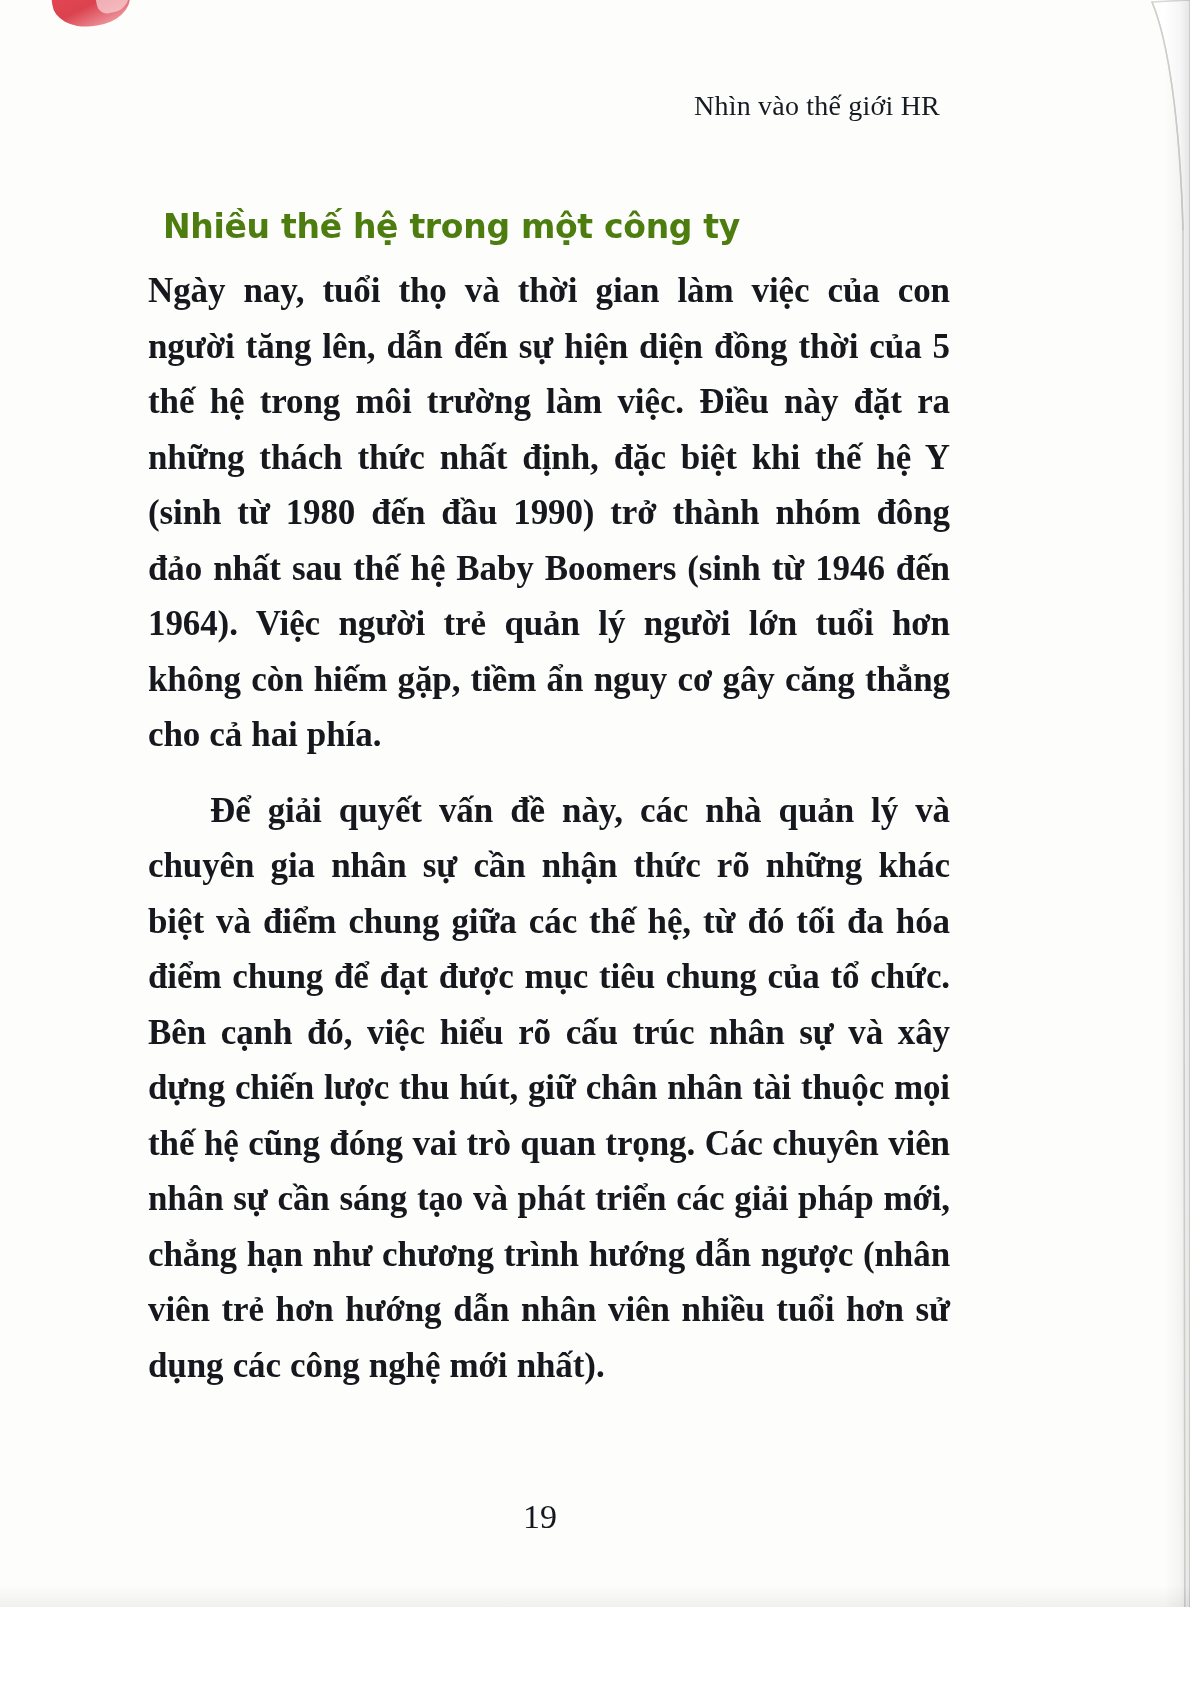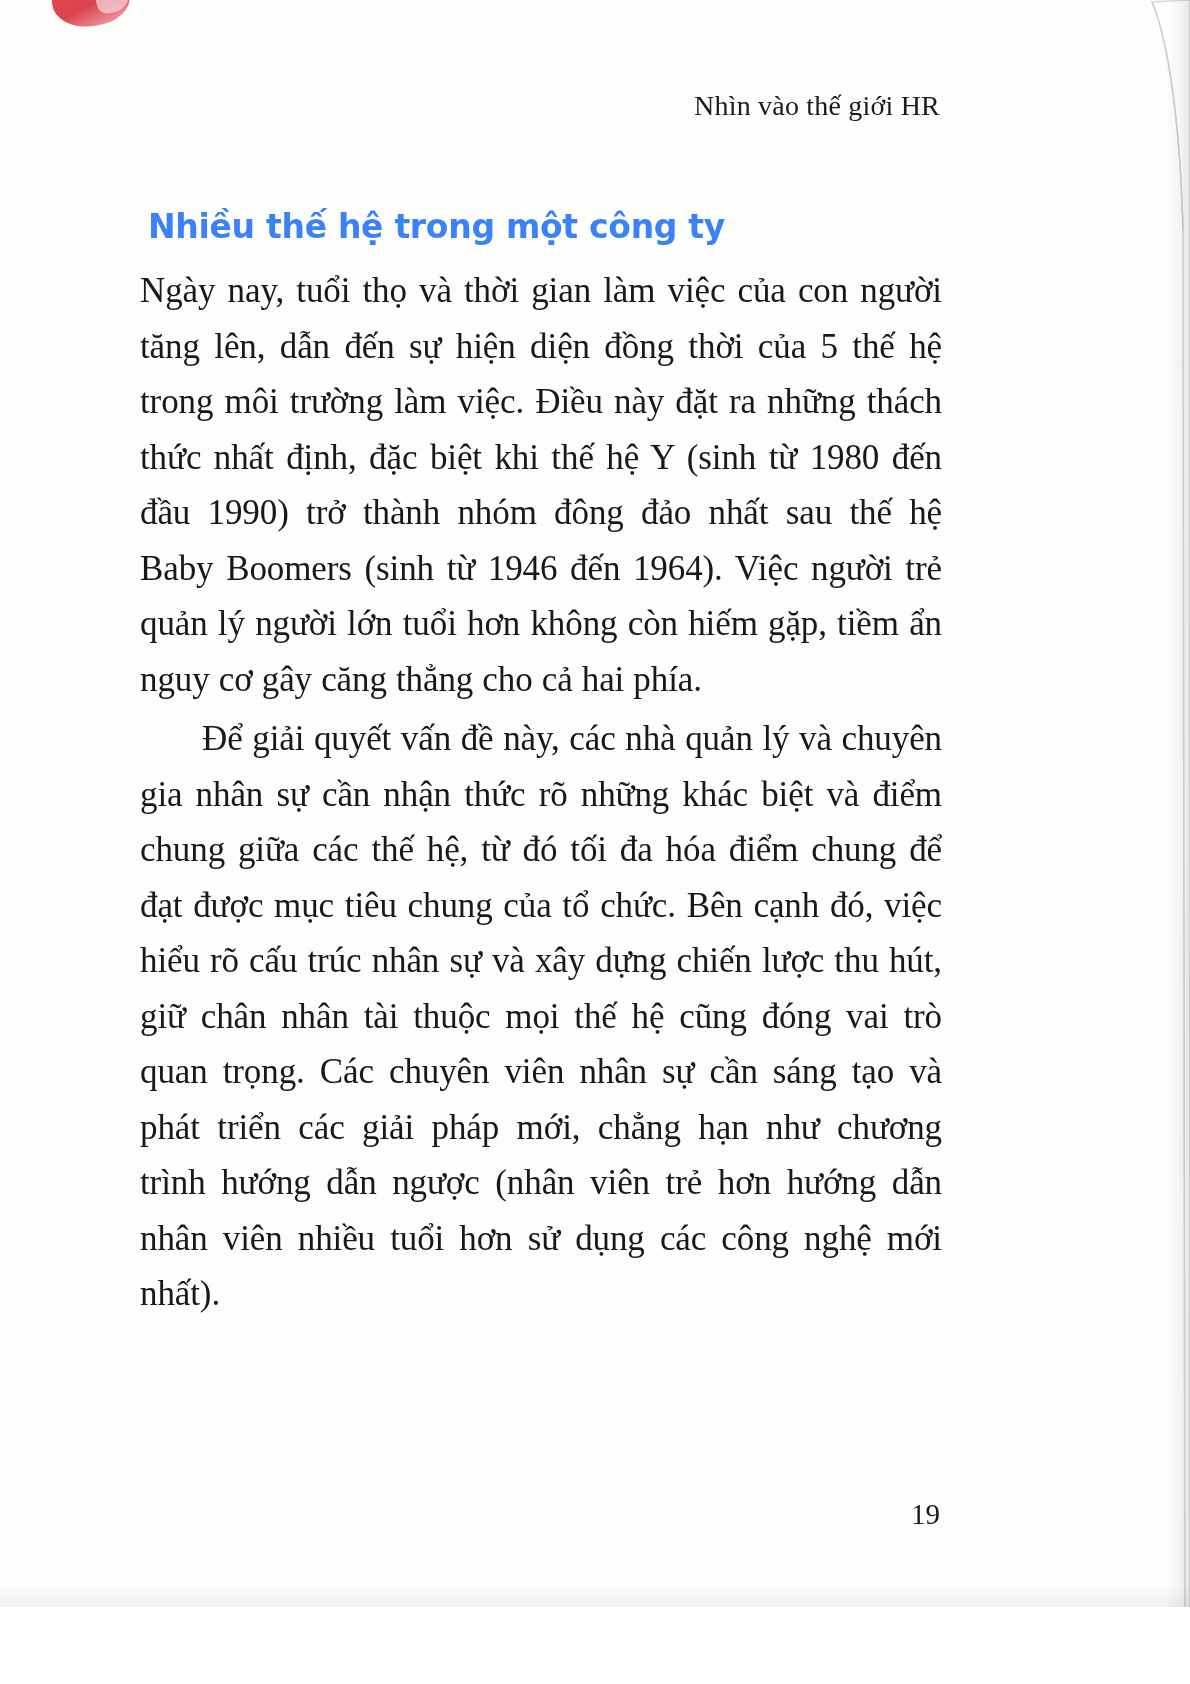--- a/index.html
+++ b/index.html
@@ -76,63 +76,64 @@
     text-align: right;
     font-family: "Liberation Serif", serif;
     font-size: 28px;
     letter-spacing: 0.2px;
     color: #161a22;
     white-space: nowrap;
   }
 
   .chapter-heading {
     position: absolute;
-    left: 148px;
+    left: 163px;
     top: 180px;
     font-family: "DejaVu Sans", sans-serif;
     font-size: 33px;
     font-weight: bold;
     letter-spacing: -0.3px;
-    color: #3b82f6;
+    color: #4d7c0f;
   }
 
   .body-block {
     position: absolute;
-    left: 140px;
+    left: 148px;
     top: 263px;
     width: 802px;
+    font-weight: bold;
   }
 
   p.para {
     margin: 0;
     font-family: "Liberation Serif", serif;
     font-size: 35px;
     line-height: 55.5px;
     color: #16181d;
     text-align: justify;
     text-justify: inter-word;
     letter-spacing: -0.1px;
     word-spacing: 0.5px;
   }
   p.para.indent {
     text-indent: 62px;
-    margin-top: 4px;
+    margin-top: 20px;
   }
   p.para:last-child {
     text-align: justify;
   }
 
   .page-number {
     position: absolute;
     left: 140px;
     top: 1498px;
     width: 800px;
-    text-align: right;
+    text-align: center;
     font-family: "Liberation Serif", serif;
-    font-size: 29px;
+    font-size: 34px;
     color: #15181e;
   }
 </style>
 </head>
 <body>
 
 <div class="page">
 
   <div class="corner-mark"></div>
   <div class="corner-mark-2"></div>

